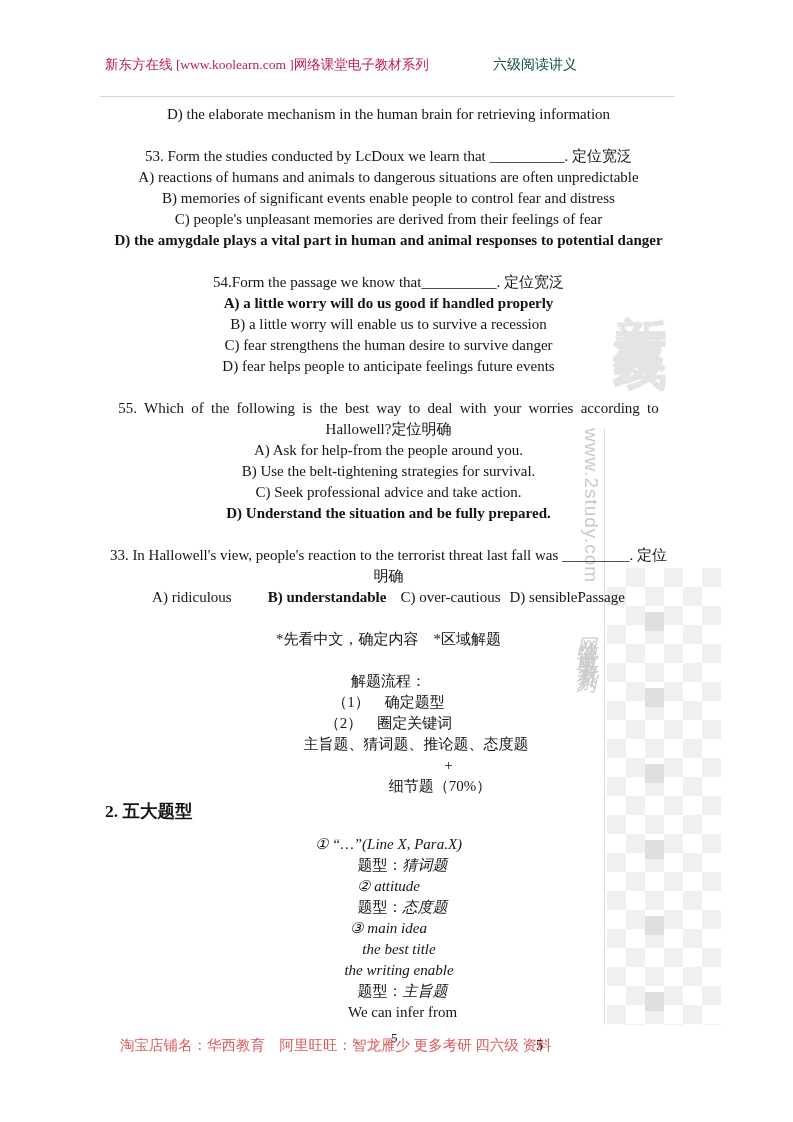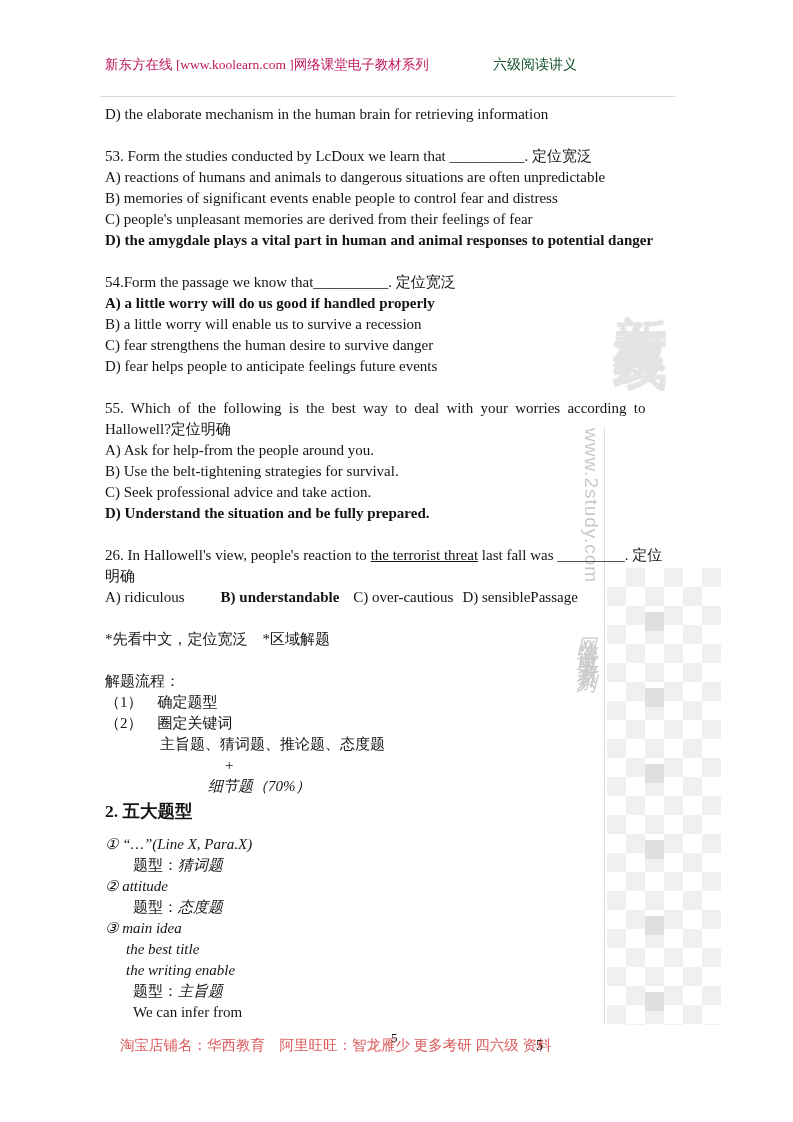--- a/index.html
+++ b/index.html
@@ -29,30 +29,30 @@
     background-size:38px 38px;
   }
   .checker .dk { position:absolute; width:19px; height:19px; background:#dfdfdf; left:38px; }
   
   .header { position:absolute; top:56px; left:105px; width:567px; display:flex; z-index:2; }
   .header-left { color:#be185d; font-size:13.5px; }
   .header-right { color:#14532d; font-size:14px; margin-left:auto; margin-right:95px; }
   .header-rule { position:absolute; top:96px; left:100px; width:575px; border-top:1px solid #d9d9d9; z-index:2; }
   
   .content { position:absolute; top:104px; left:105px; width:567px; font-size:15px; line-height:21px; z-index:2; }
-  .para { min-height:21px; }
+  .para { min-height:21px;text-align:center; }
   .blank { height:21px; }
   .b { font-weight:bold; }
   .i { font-style:italic; }
-  .u { text-decoration:underline; }
+  .u { }
   .jst { word-spacing:3.5px; }
   .ind21 { padding-left:21px; }
   .ind28 { padding-left:28px; }
   .ind55 { padding-left:55px; }
-  .ind103 { padding-left:103px;font-style:italic; }
+  .ind103 { padding-left:103px; }
   .ind120 { padding-left:120px; }
   .sec-title { font-size:17.5px; font-weight:bold; line-height:24px; margin:2px 0 11px 0; }
   .opt-a56 { margin-right:36px; }
   .opt-b56 { margin-right:14px; font-weight:bold;margin-top:8px; }
   .opt-c56 { margin-right:9px; }
   
   .footer-red { position:absolute; left:120px; top:1036px; font-size:14.5px; color:#dc5a5a; z-index:2; }
   .page-num { position:absolute; left:536px; top:1038px; font-size:14px; color:#222; z-index:2; }
   .page-num-overlay { position:absolute; left:391px; top:1030px; font-size:13px; color:#111; z-index:3; }
 </style>
@@ -100,25 +100,25 @@
     <div class="blank"></div>
 
     <div class="para jst">55. Which of the following is the best way to deal with your worries according to</div>
     <div class="para">Hallowell?定位明确</div>
     <div class="para">A) Ask for help-from the people around you.</div>
     <div class="para">B) Use the belt-tightening strategies for survival.</div>
     <div class="para">C) Seek professional advice and take action.</div>
     <div class="para b">D) Understand the situation and be fully prepared.</div>
     <div class="blank"></div>
 
-    <div class="para"><span>26. In Hallowell's view, people's reaction to </span><span class="u">the terrorist threat</span><span> last fall was _________. 定位明确</span></div>
+    <div class="para"><span>33. In Hallowell's view, people's reaction to </span><span class="u">the terrorist threat</span><span> last fall was _________. 定位明确</span></div>
     <div class="para"><span class="opt-a56">A) ridiculous</span><span class="opt-b56">B) understandable</span><span class="opt-c56">C) over-cautious</span><span>D) sensiblePassage</span></div>
     <div class="blank"></div>
 
-    <div class="para">*先看中文，定位宽泛　*区域解题</div>
+    <div class="para">*先看中文，确定内容　*区域解题</div>
     <div class="blank"></div>
 
     <div class="para">解题流程：</div>
     <div class="para">（1）　确定题型</div>
     <div class="para">（2）　圈定关键词</div>
     <div class="para ind55">主旨题、猜词题、推论题、态度题</div>
     <div class="para ind120">+</div>
     <div class="para ind103">细节题（70%）</div>
 
     <div class="sec-title">2. 五大题型</div>

